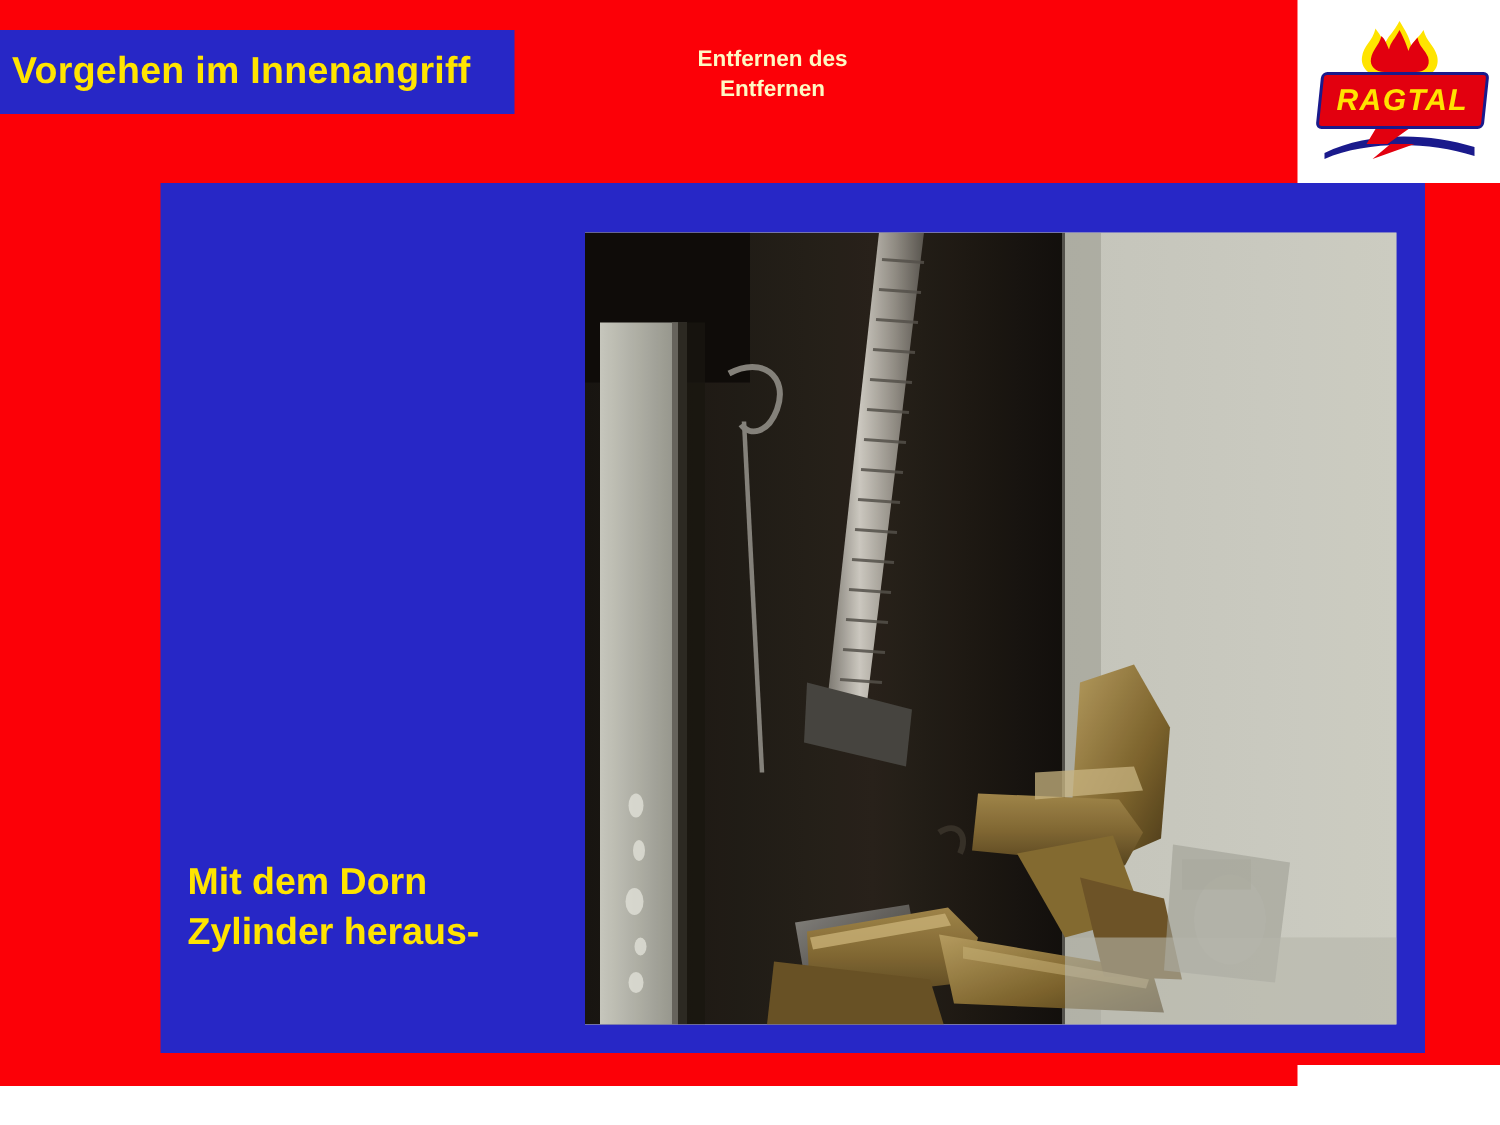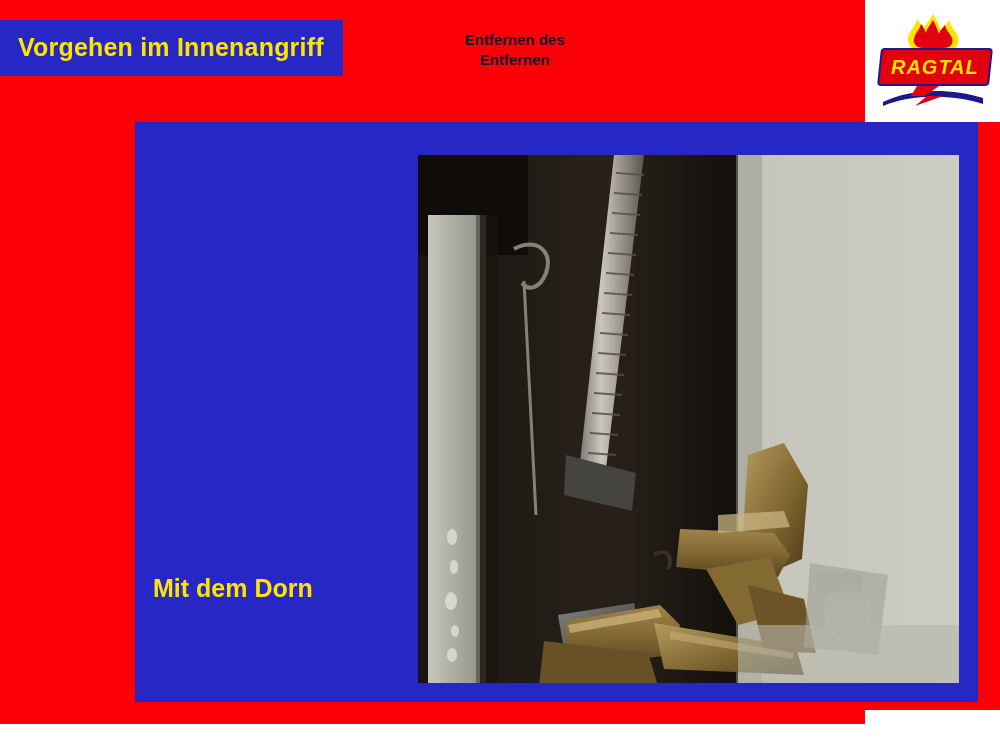--- a/index.html
+++ b/index.html
@@ -48,33 +48,33 @@
     width: 343px;
     height: 56px;
     background: #2727c6;
     display: flex;
     align-items: center;
   }
   .title-badge .title-text {
     color: #ffe400;
     font-size: 25px;
     font-weight: bold;
-    padding-left: 18px;
+    padding-left: 8px;
     letter-spacing: 0.2px;
     line-height: 1.1;
   }
 
   
   .header-center {
     position: absolute;
     left: 370px;
     top: 30px;
     width: 290px;
     text-align: center;
-    color: #0f172a;
+    color: #fef9c3;
     font-size: 15px;
     font-weight: bold;
     line-height: 1.35;
   }
 
   
   .logo-box {
     position: absolute;
     right: 0;
     top: 0;
@@ -129,21 +129,20 @@
   }
 
   
   .content-panel {
     position: absolute;
     left: 107px;
     top: 122px;
     width: 843px;
     height: 580px;
     background: #2727c6;
-    margin-left: 28px;
   }
 
   
   .caption {
     position: absolute;
     left: 18px;
     top: 450px;
     width: 270px;
     color: #ffe400;
     font-size: 25px;
@@ -191,20 +190,21 @@
         <path d="M2 18 C30 4 70 4 102 14 L102 20 C70 10 30 10 2 22 Z" fill="#1a1a8c"></path>
         <path d="M36 2 L58 2 L44 12 L62 12 L34 22 L46 12 L30 12 Z" fill="#e2000f"></path>
       </svg>
     </div>
   </div>
 
   <div class="content-panel">
 
     <div class="caption">
       <div>Mit dem Dorn</div>
+      <div>Zylinder heraus-</div>
     </div>
 
     <div class="photo">
       <svg width="541" height="528" viewBox="0 0 541 528">
         <defs>
           <linearGradient id="wallG" x1="0" y1="0" x2="1" y2="0">
             <stop offset="0%" stop-color="#b9b9ae"></stop>
             <stop offset="45%" stop-color="#cfcfc4"></stop>
             <stop offset="100%" stop-color="#d9d9ce"></stop>
           </linearGradient>

